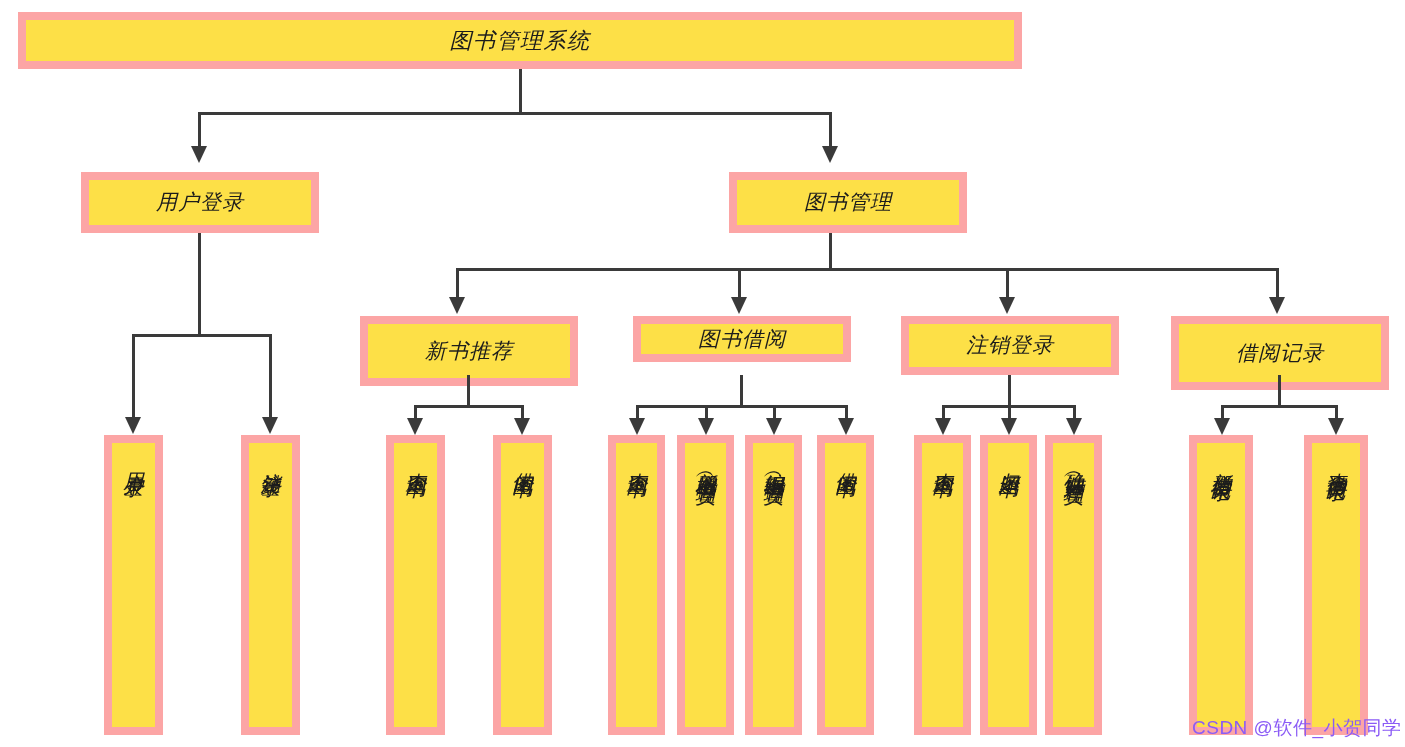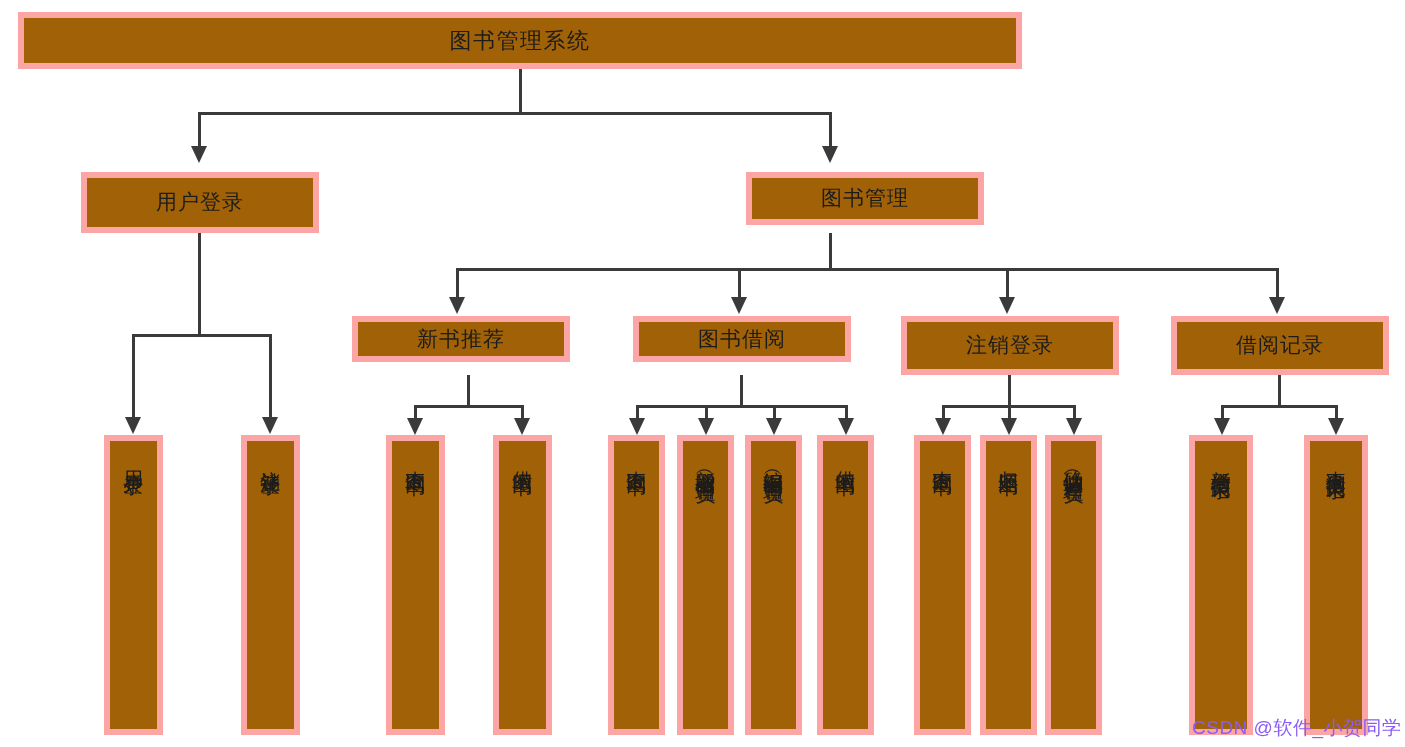--- a/index.html
+++ b/index.html
@@ -15,26 +15,27 @@
     width: 1405px;
     height: 747px;
     background: #ffffff;
     overflow: hidden;
   }
 
   
   .node {
     position: absolute;
     box-sizing: border-box;
-    border: 6px solid #fca5a5;
-    background: #a16207;
+    border: 8px solid #fca5a5;
+    background: #fde047;
     display: flex;
     align-items: center;
     justify-content: center;
     color: #1c1c1c;
+    font-style: italic;
   }
   .node.horiz {
     font-size: 21px;
     letter-spacing: 1px;
     line-height: 1.15;
   }
   .node.root {
     font-size: 22px;
     letter-spacing: 1.5px;
   }
@@ -95,21 +96,21 @@
   <div class="hline" style="left:198px; top:112px; width:634px;"></div>
 
   <div class="vline" style="left:198px; top:112px; height:37px;"></div>
   <div class="arrow" style="left:191px; top:146px;"></div>
   <div class="vline" style="left:829px; top:112px; height:37px;"></div>
   <div class="arrow" style="left:822px; top:146px;"></div>
 
   <div class="node horiz" style="left:81px; top:172px; width:238px; height:61px;">
     <span>用户登录</span>
   </div>
-  <div class="node horiz" style="left:746px; top:172px; width:238px; height:53px;">
+  <div class="node horiz" style="left:729px; top:172px; width:238px; height:61px;">
     <span>图书管理</span>
   </div>
 
   <div class="vline" style="left:198px; top:233px; height:103px;"></div>
   <div class="hline" style="left:132px; top:334px; width:139px;"></div>
   <div class="vline" style="left:132px; top:334px; height:86px;"></div>
   <div class="arrow" style="left:125px; top:417px;"></div>
   <div class="vline" style="left:269px; top:334px; height:86px;"></div>
   <div class="arrow" style="left:262px; top:417px;"></div>
 
@@ -117,30 +118,30 @@
   <div class="hline" style="left:456px; top:268px; width:823px;"></div>
   <div class="vline" style="left:456px; top:268px; height:32px;"></div>
   <div class="arrow" style="left:449px; top:297px;"></div>
   <div class="vline" style="left:738px; top:268px; height:32px;"></div>
   <div class="arrow" style="left:731px; top:297px;"></div>
   <div class="vline" style="left:1006px; top:268px; height:32px;"></div>
   <div class="arrow" style="left:999px; top:297px;"></div>
   <div class="vline" style="left:1276px; top:268px; height:32px;"></div>
   <div class="arrow" style="left:1269px; top:297px;"></div>
 
-  <div class="node horiz" style="left:352px; top:316px; width:218px; height:46px;">
+  <div class="node horiz" style="left:360px; top:316px; width:218px; height:70px;">
     <span>新书推荐</span>
   </div>
   <div class="node horiz" style="left:633px; top:316px; width:218px; height:46px;">
     <span>图书借阅</span>
   </div>
   <div class="node horiz" style="left:901px; top:316px; width:218px; height:59px;">
     <span>注销登录</span>
   </div>
-  <div class="node horiz" style="left:1171px; top:316px; width:218px; height:59px;">
+  <div class="node horiz" style="left:1171px; top:316px; width:218px; height:74px;">
     <span>借阅记录</span>
   </div>
 
   <div class="vline" style="left:467px; top:375px; height:32px;"></div>
   <div class="hline" style="left:414px; top:405px; width:110px;"></div>
   <div class="vline" style="left:414px; top:405px; height:16px;"></div>
   <div class="arrow" style="left:407px; top:418px;"></div>
   <div class="vline" style="left:521px; top:405px; height:16px;"></div>
   <div class="arrow" style="left:514px; top:418px;"></div>
 

